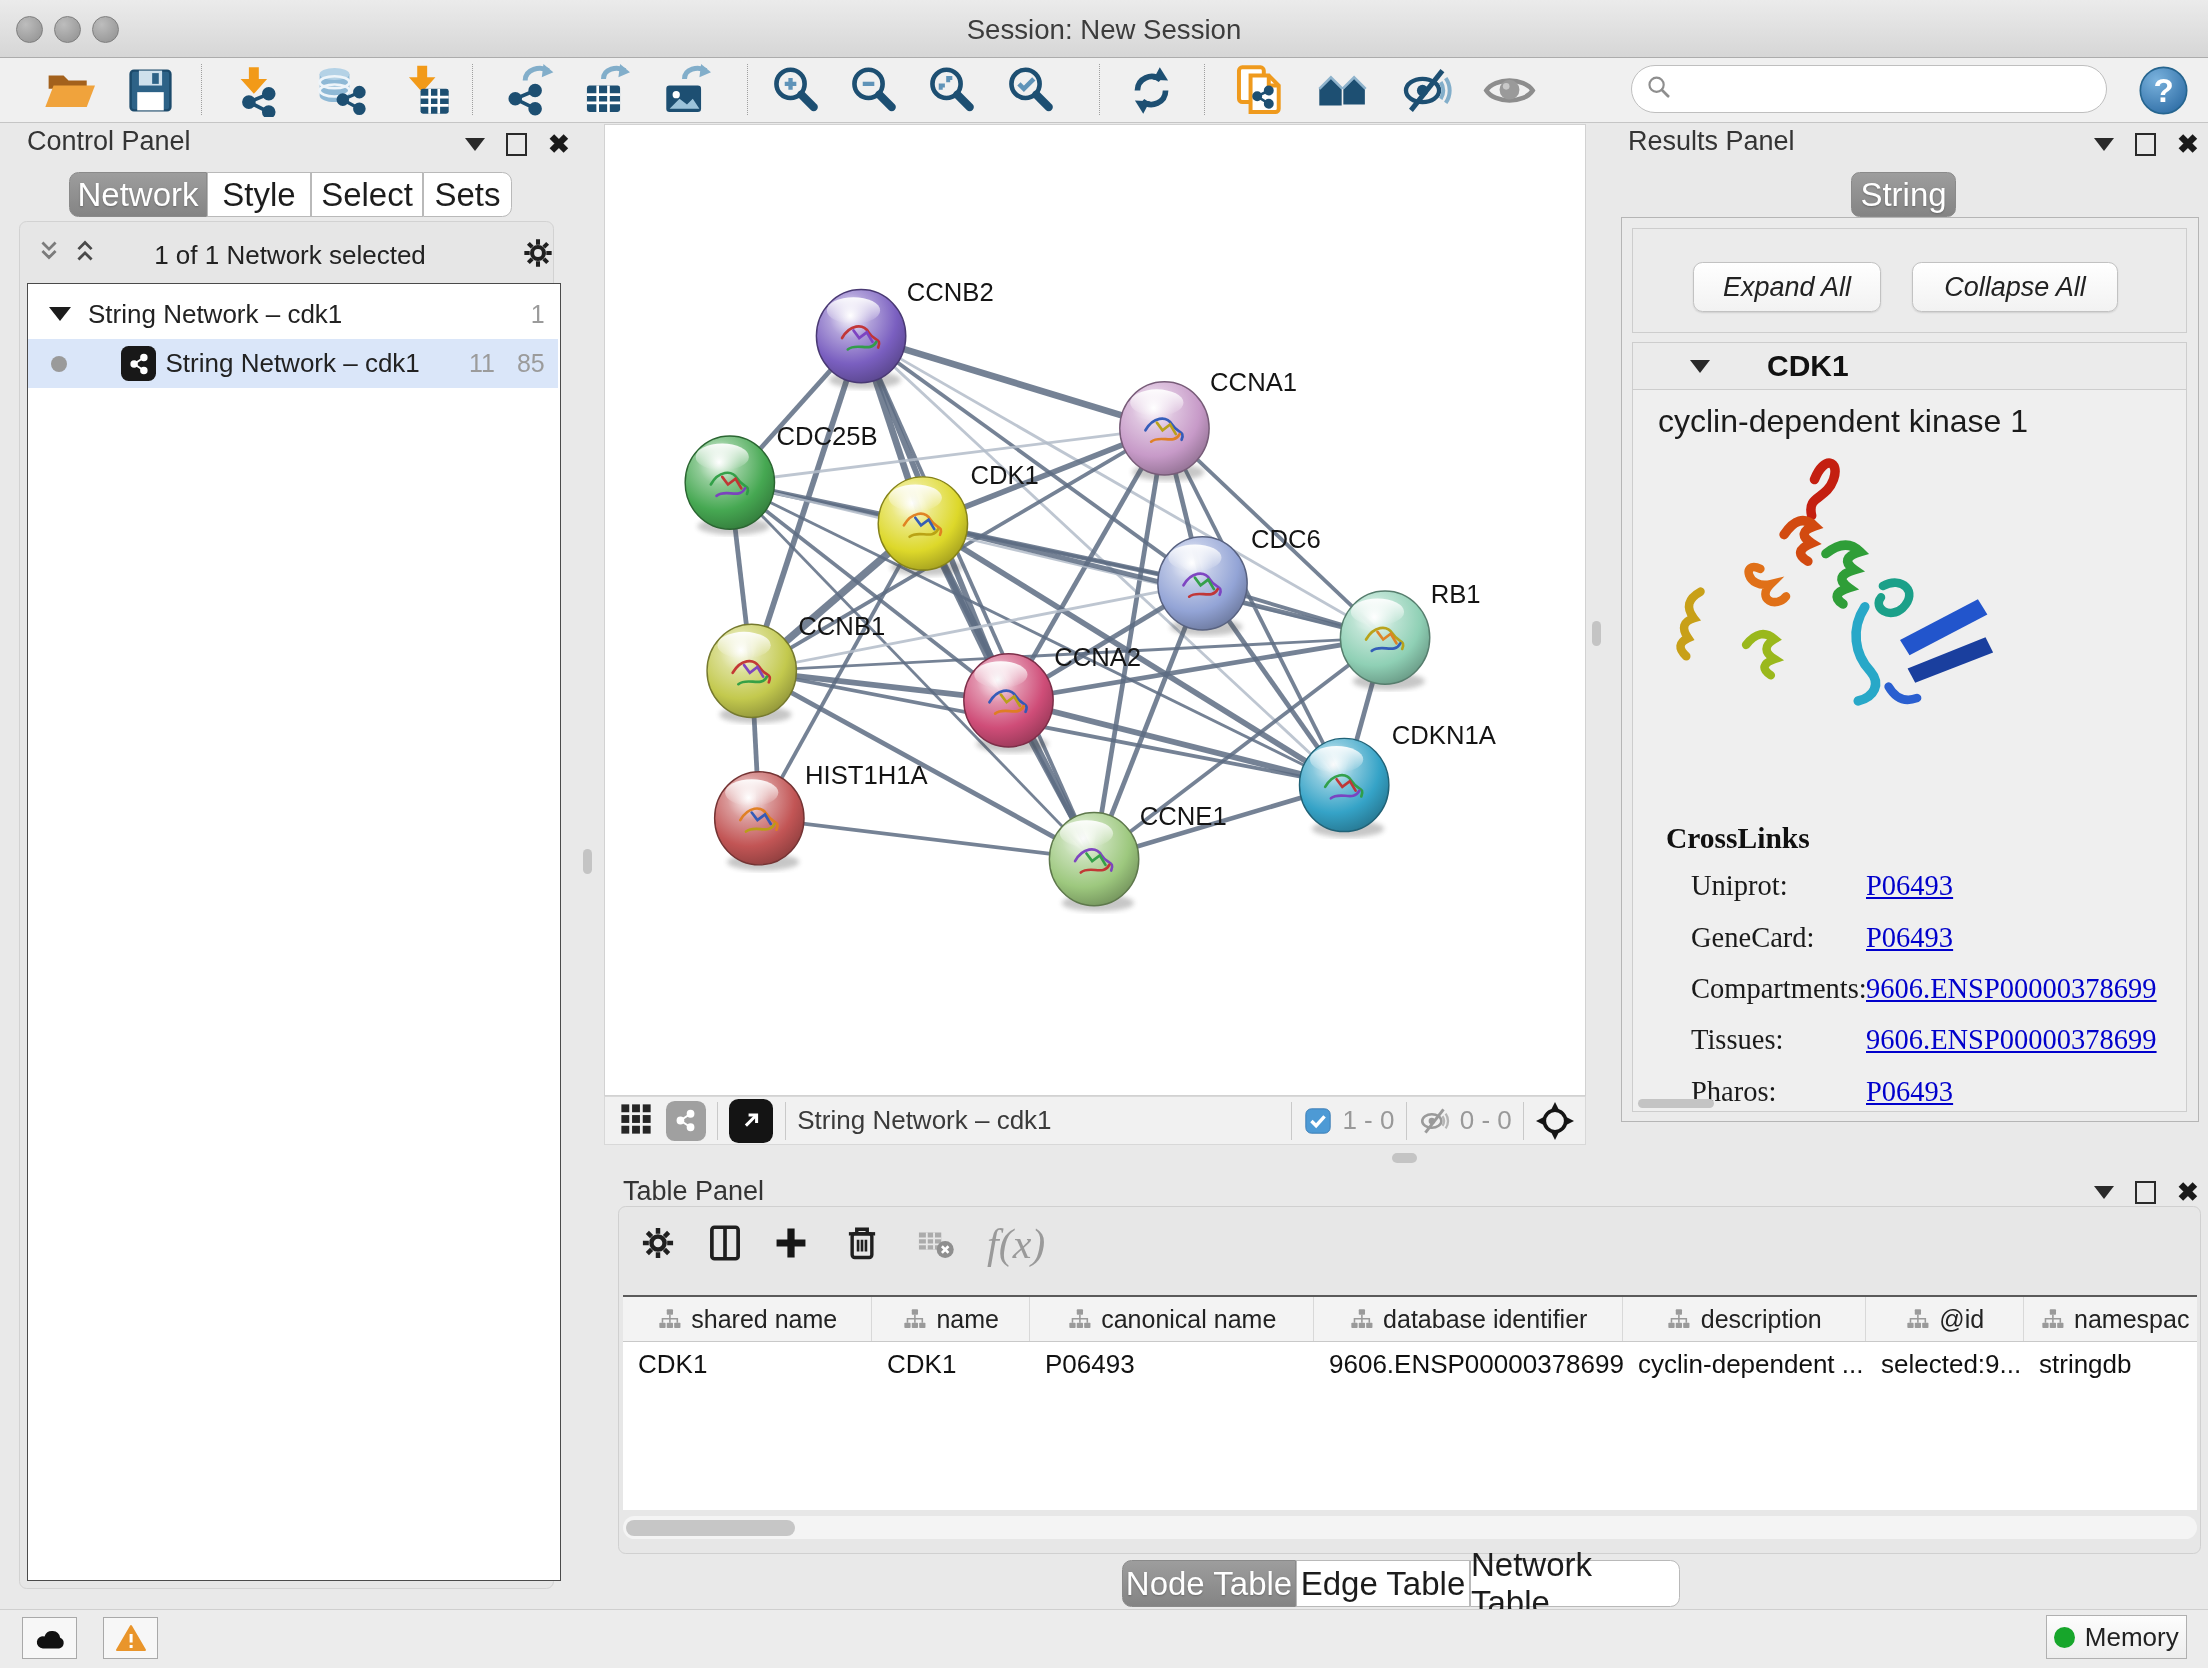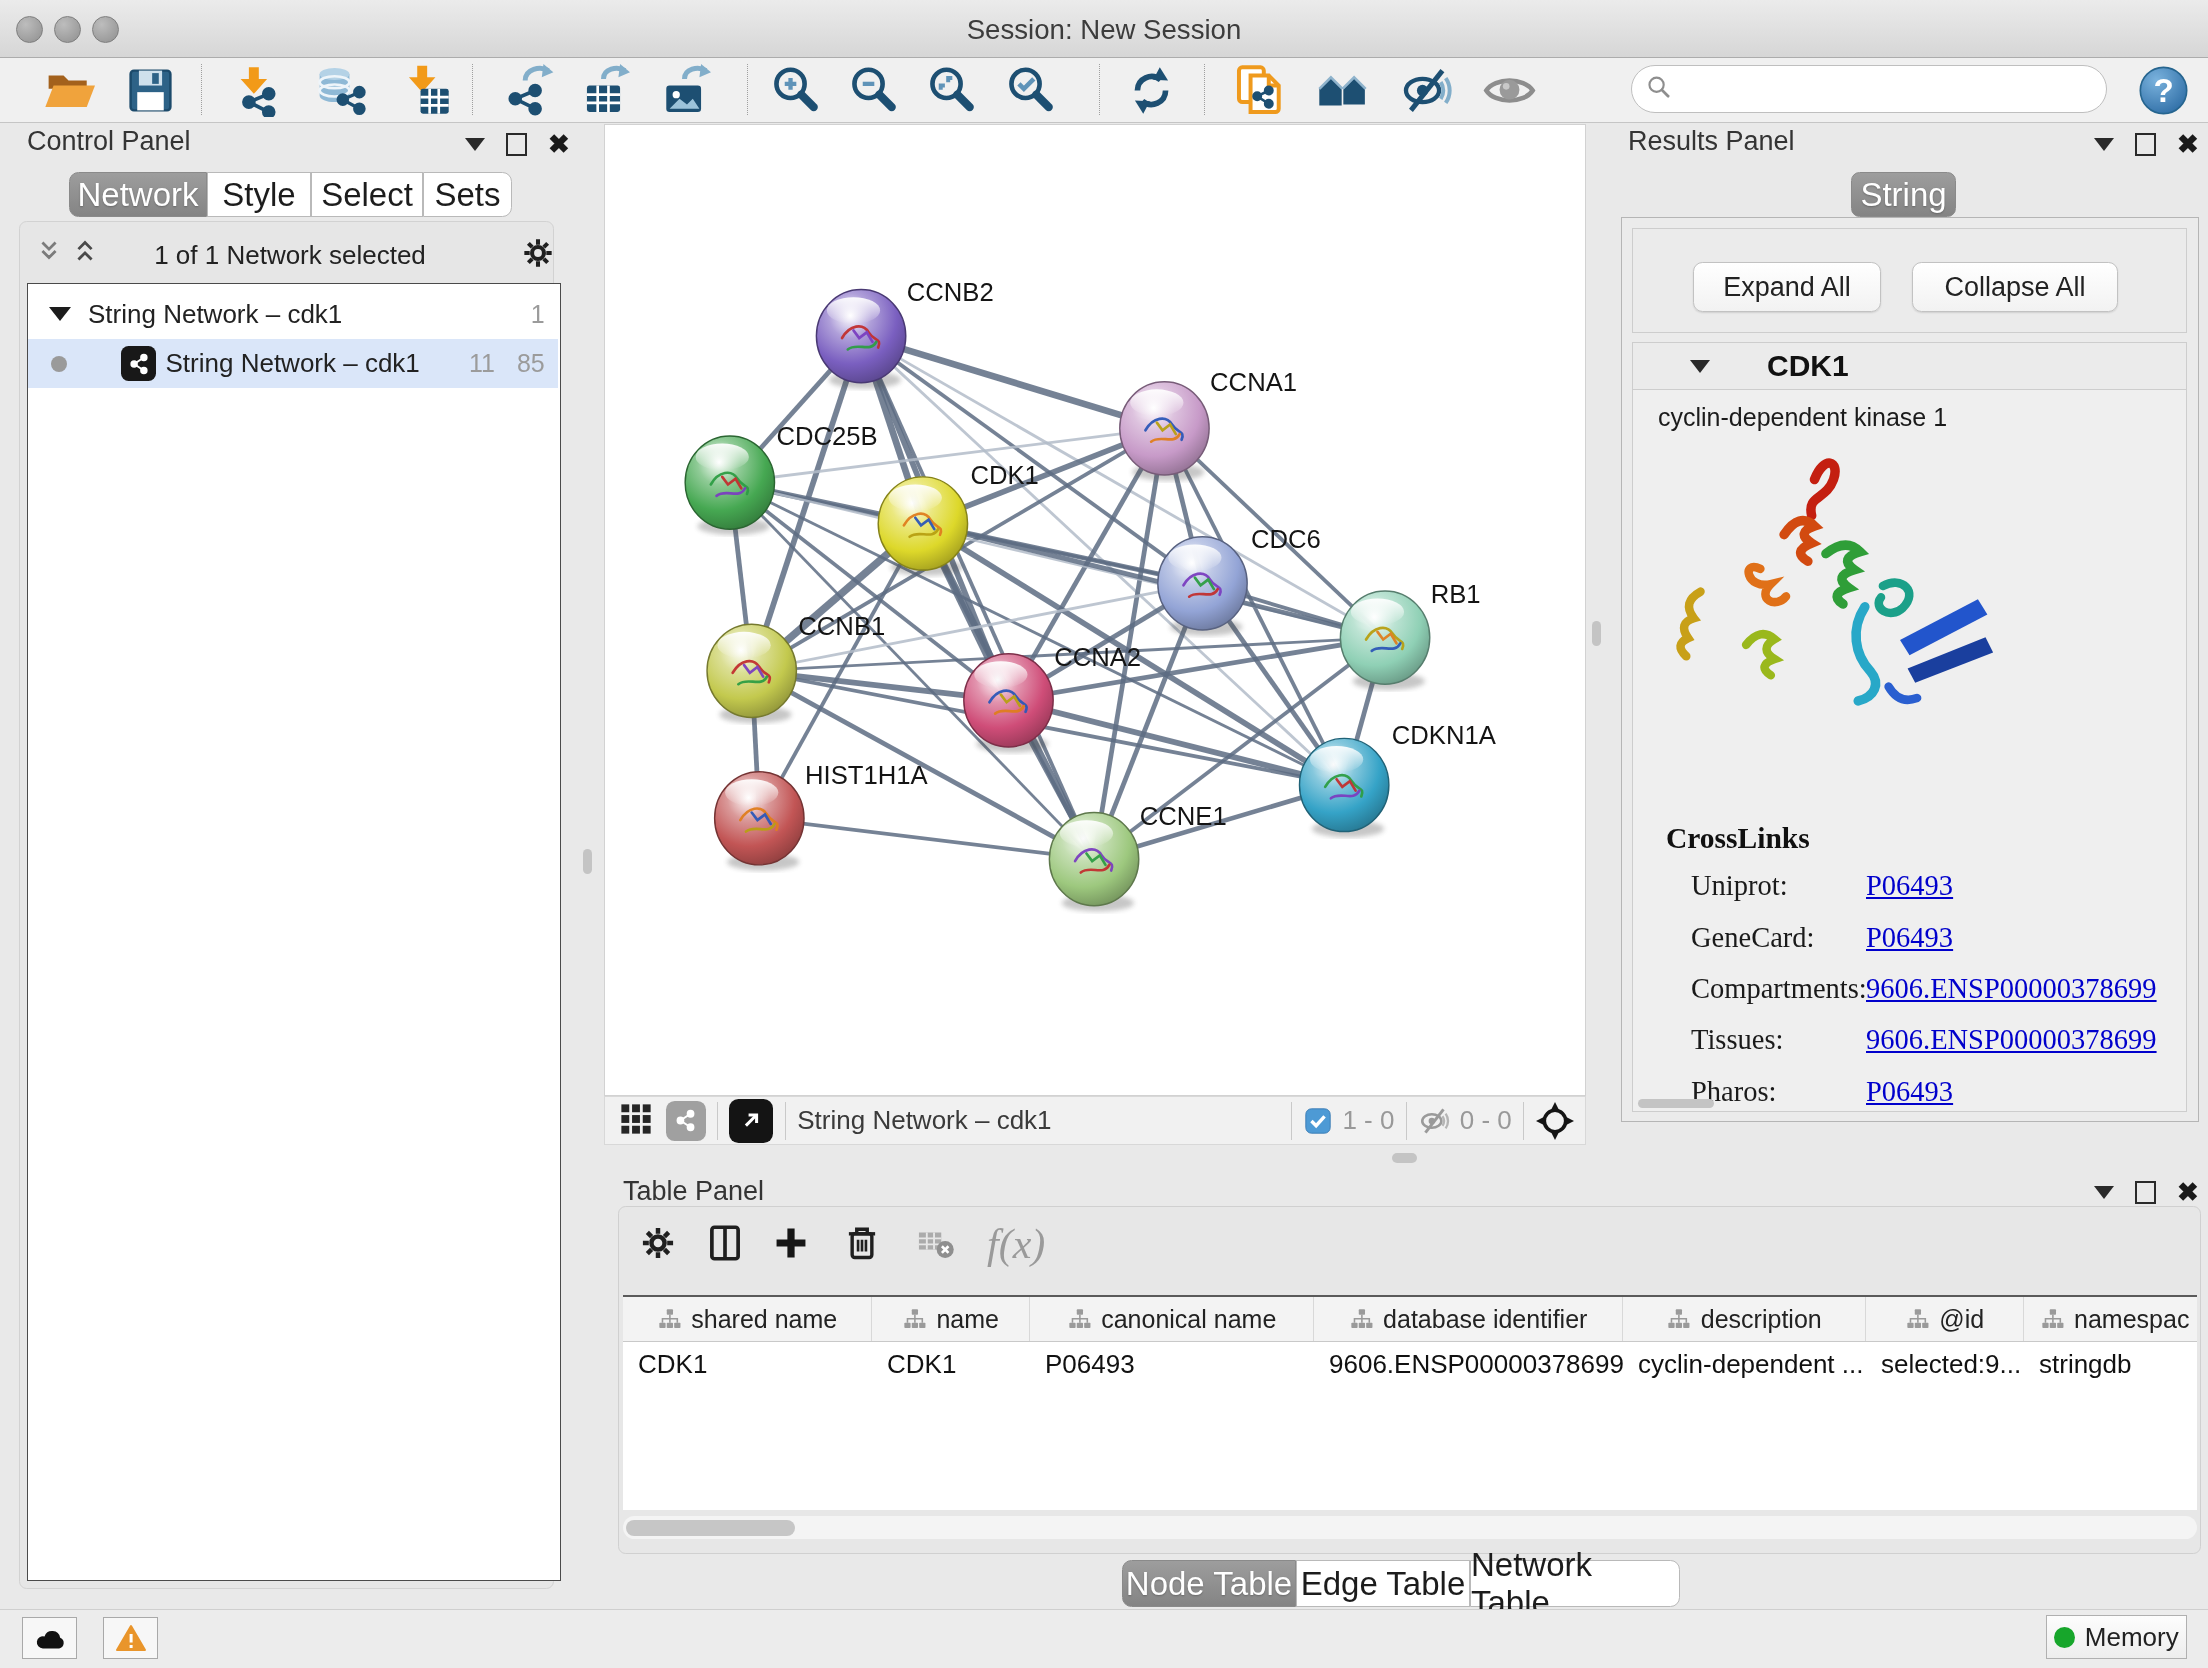--- a/index.html
+++ b/index.html
@@ -43,21 +43,21 @@
   #netbar{left:604px;top:1096px;width:982px;height:49px;background:#f1f1f1;border:1px solid #d8d8d8;
      box-sizing:border-box;display:flex;align-items:center;}
   .nbsep{width:0;height:38px;border-left:1px solid #cicic1;border-left:1px solid #c9c9c9;margin:0 11.4px;}
   .nbtxt{font-size:26px;color:#3a3a3a;}
   .nbnum{font-size:26px;color:#999;}
   .handle{background:#c4c4c4;border-radius:5.7px;}
   
   #rp-outer{left:1621px;top:217px;width:578px;height:905px;background:#ebebeb;border:1.9px solid #b5b5b5;box-sizing:border-box;}
   #rp-btnbox{left:1632px;top:228px;width:555px;height:105px;border:1px solid #cdcdcd;box-sizing:border-box;}
   .rbtn{height:48px;background:linear-gradient(#ffffff,#f2f2f2);border:1px solid #c2c2c2;border-radius:9.5px;
-     font-size:27px;display:flex;align-items:center;justify-content:center;box-shadow:0 1px 1.9px rgba(0,0,0,.12);}
+     font-size:27px;display:flex;align-items:center;justify-content:center;box-shadow:0 1px 1.9px rgba(0,0,0,.12);font-style:italic;}
   #rp-entry{left:1632px;top:342px;width:555px;height:770px;border:1px solid #cdcdcd;box-sizing:border-box;background:#efefef;}
   #rp-entry .hdr{height:46px;border-bottom:1px solid #cdcdcd;display:flex;align-items:center;background:#ebebeb;}
   .serif{font-family:"Liberation Serif",serif;}
   .xl-label{font-size:28.5px;color:#1a1a1a;}
   .xl-link{font-size:28.5px;color:#0000cc;text-decoration:underline;}
   
   #tp-box{left:618px;top:1206px;width:1581px;height:346px;background:#e7e7e7;border:1px solid #d0d0d0;border-radius:7.6px;}
   .tpico{top:1220px;width:46px;height:46px;display:flex;align-items:center;justify-content:center;}
   .tpico svg{width:42px;height:42px;}
   #fx{font-family:"Liberation Serif",serif;font-style:italic;font-size:42px;color:#9a9a9a;}
@@ -643,21 +643,21 @@
   <div id="rp-outer" class="abs"></div>
   <div id="rp-btnbox" class="abs"></div>
   <div class="abs rbtn" style="left:1693px;top:262px;width:186px">Expand All</div>
   <div class="abs rbtn" style="left:1912px;top:262px;width:204px">Collapse All</div>
 
   <div id="rp-entry" class="abs">
     <div class="hdr">
       <span class="tri" style="margin-left:57px"></span>
       <span style="margin-left:57px;font-size:30px;font-weight:bold;color:#111">CDK1</span>
     </div>
-    <div style="margin:13.3px 0 0 25px;font-size:25px;color:#1b1b1b">cyclin-dependent kinase 1</div>
+    <div style="margin:13.3px 0 0 25px;font-size:32px;color:#1b1b1b">cyclin-dependent kinase 1</div>
   </div>
 
   <svg class="abs" style="left:1672px;top:447px" width="323" height="276" viewBox="0 0 340 290">
     <g fill="none" stroke-linecap="round">
       <path d="M150,34 C160,8 177,14 170,34 C162,56 142,50 147,72" stroke="#c41f10" stroke-width="10"></path>
       <path d="M118,92 q16,-24 32,-9 q-20,7 -3,18 q-21,9 -4,19" stroke="#d24a10" stroke-width="10"></path>
       <path d="M93,128 C73,118 78,150 104,144 C88,160 110,170 120,157" stroke="#e07018" stroke-width="9"></path>
       <path d="M30,152 q-20,11 -7,28 q-17,5 -6,21 q-15,7 -2,19" stroke="#c8a018" stroke-width="9"></path>
       <path d="M78,208 q15,-19 30,-6 q-17,10 0,21 q-19,7 -4,17" stroke="#9ab81c" stroke-width="9"></path>
       <path d="M162,112 q21,-17 36,-2 q-23,7 -6,19 q-23,7 -6,19 q-21,7 -6,17" stroke="#2f9e38" stroke-width="10"></path>

